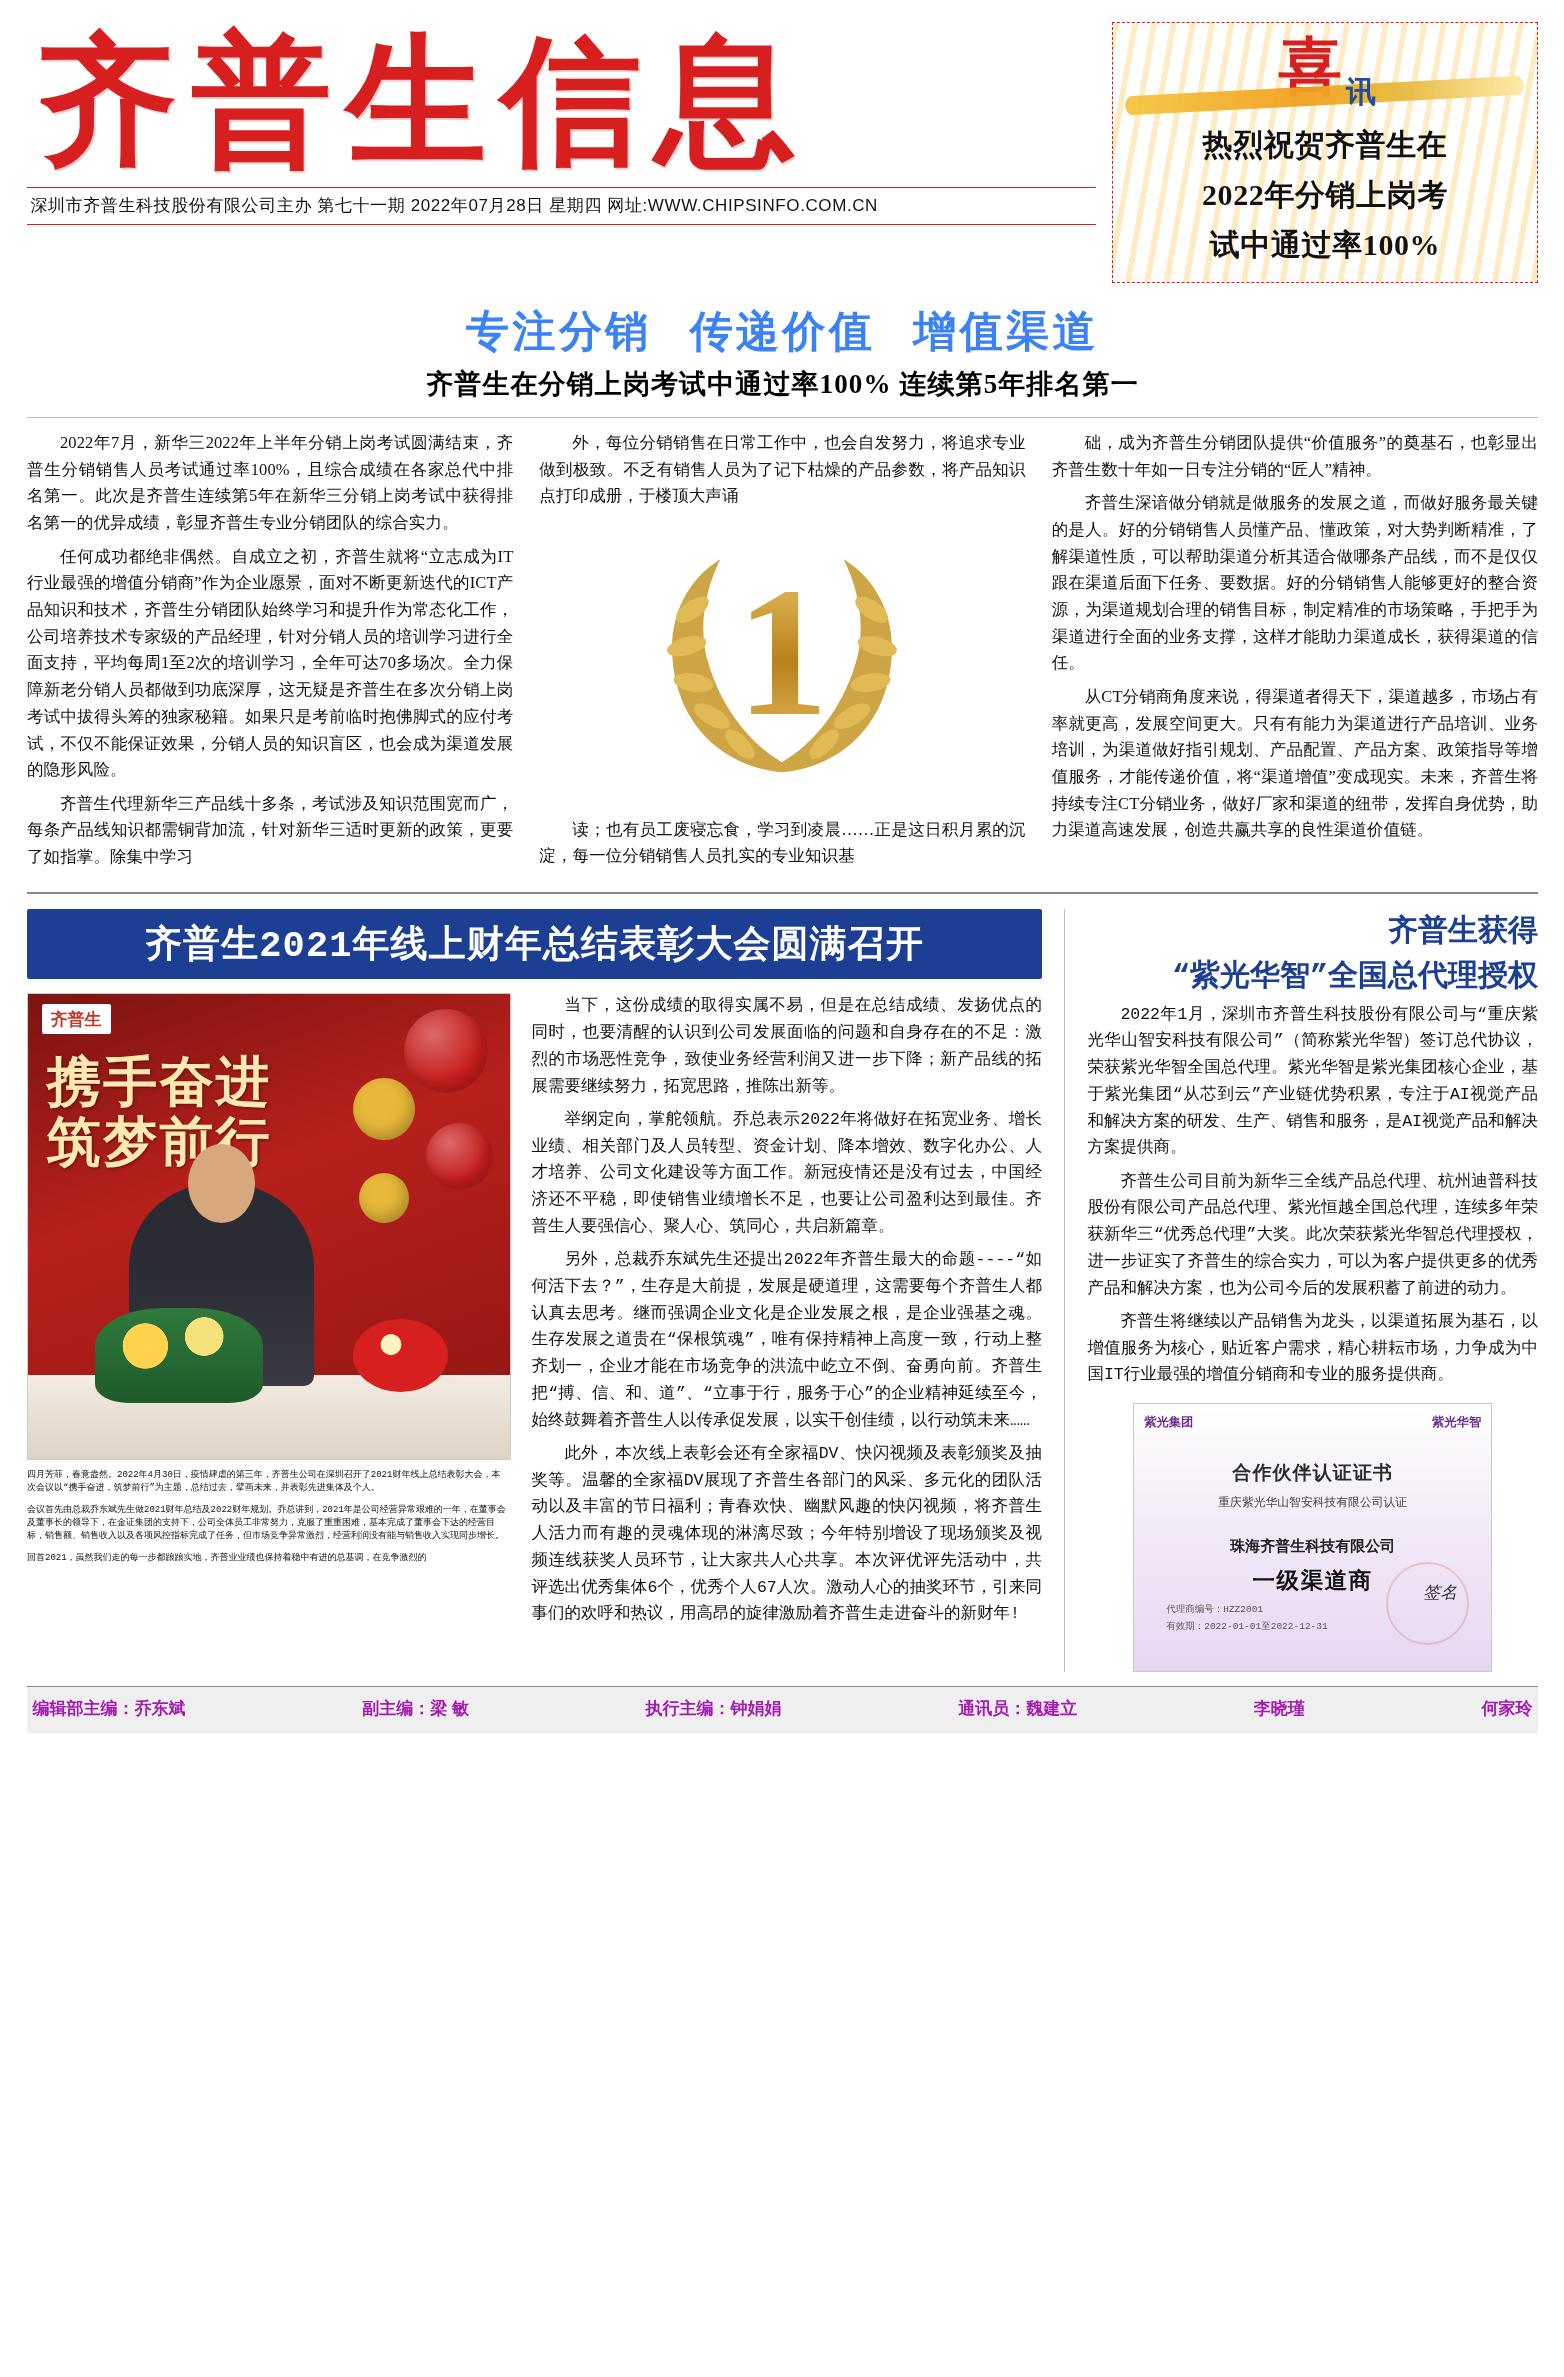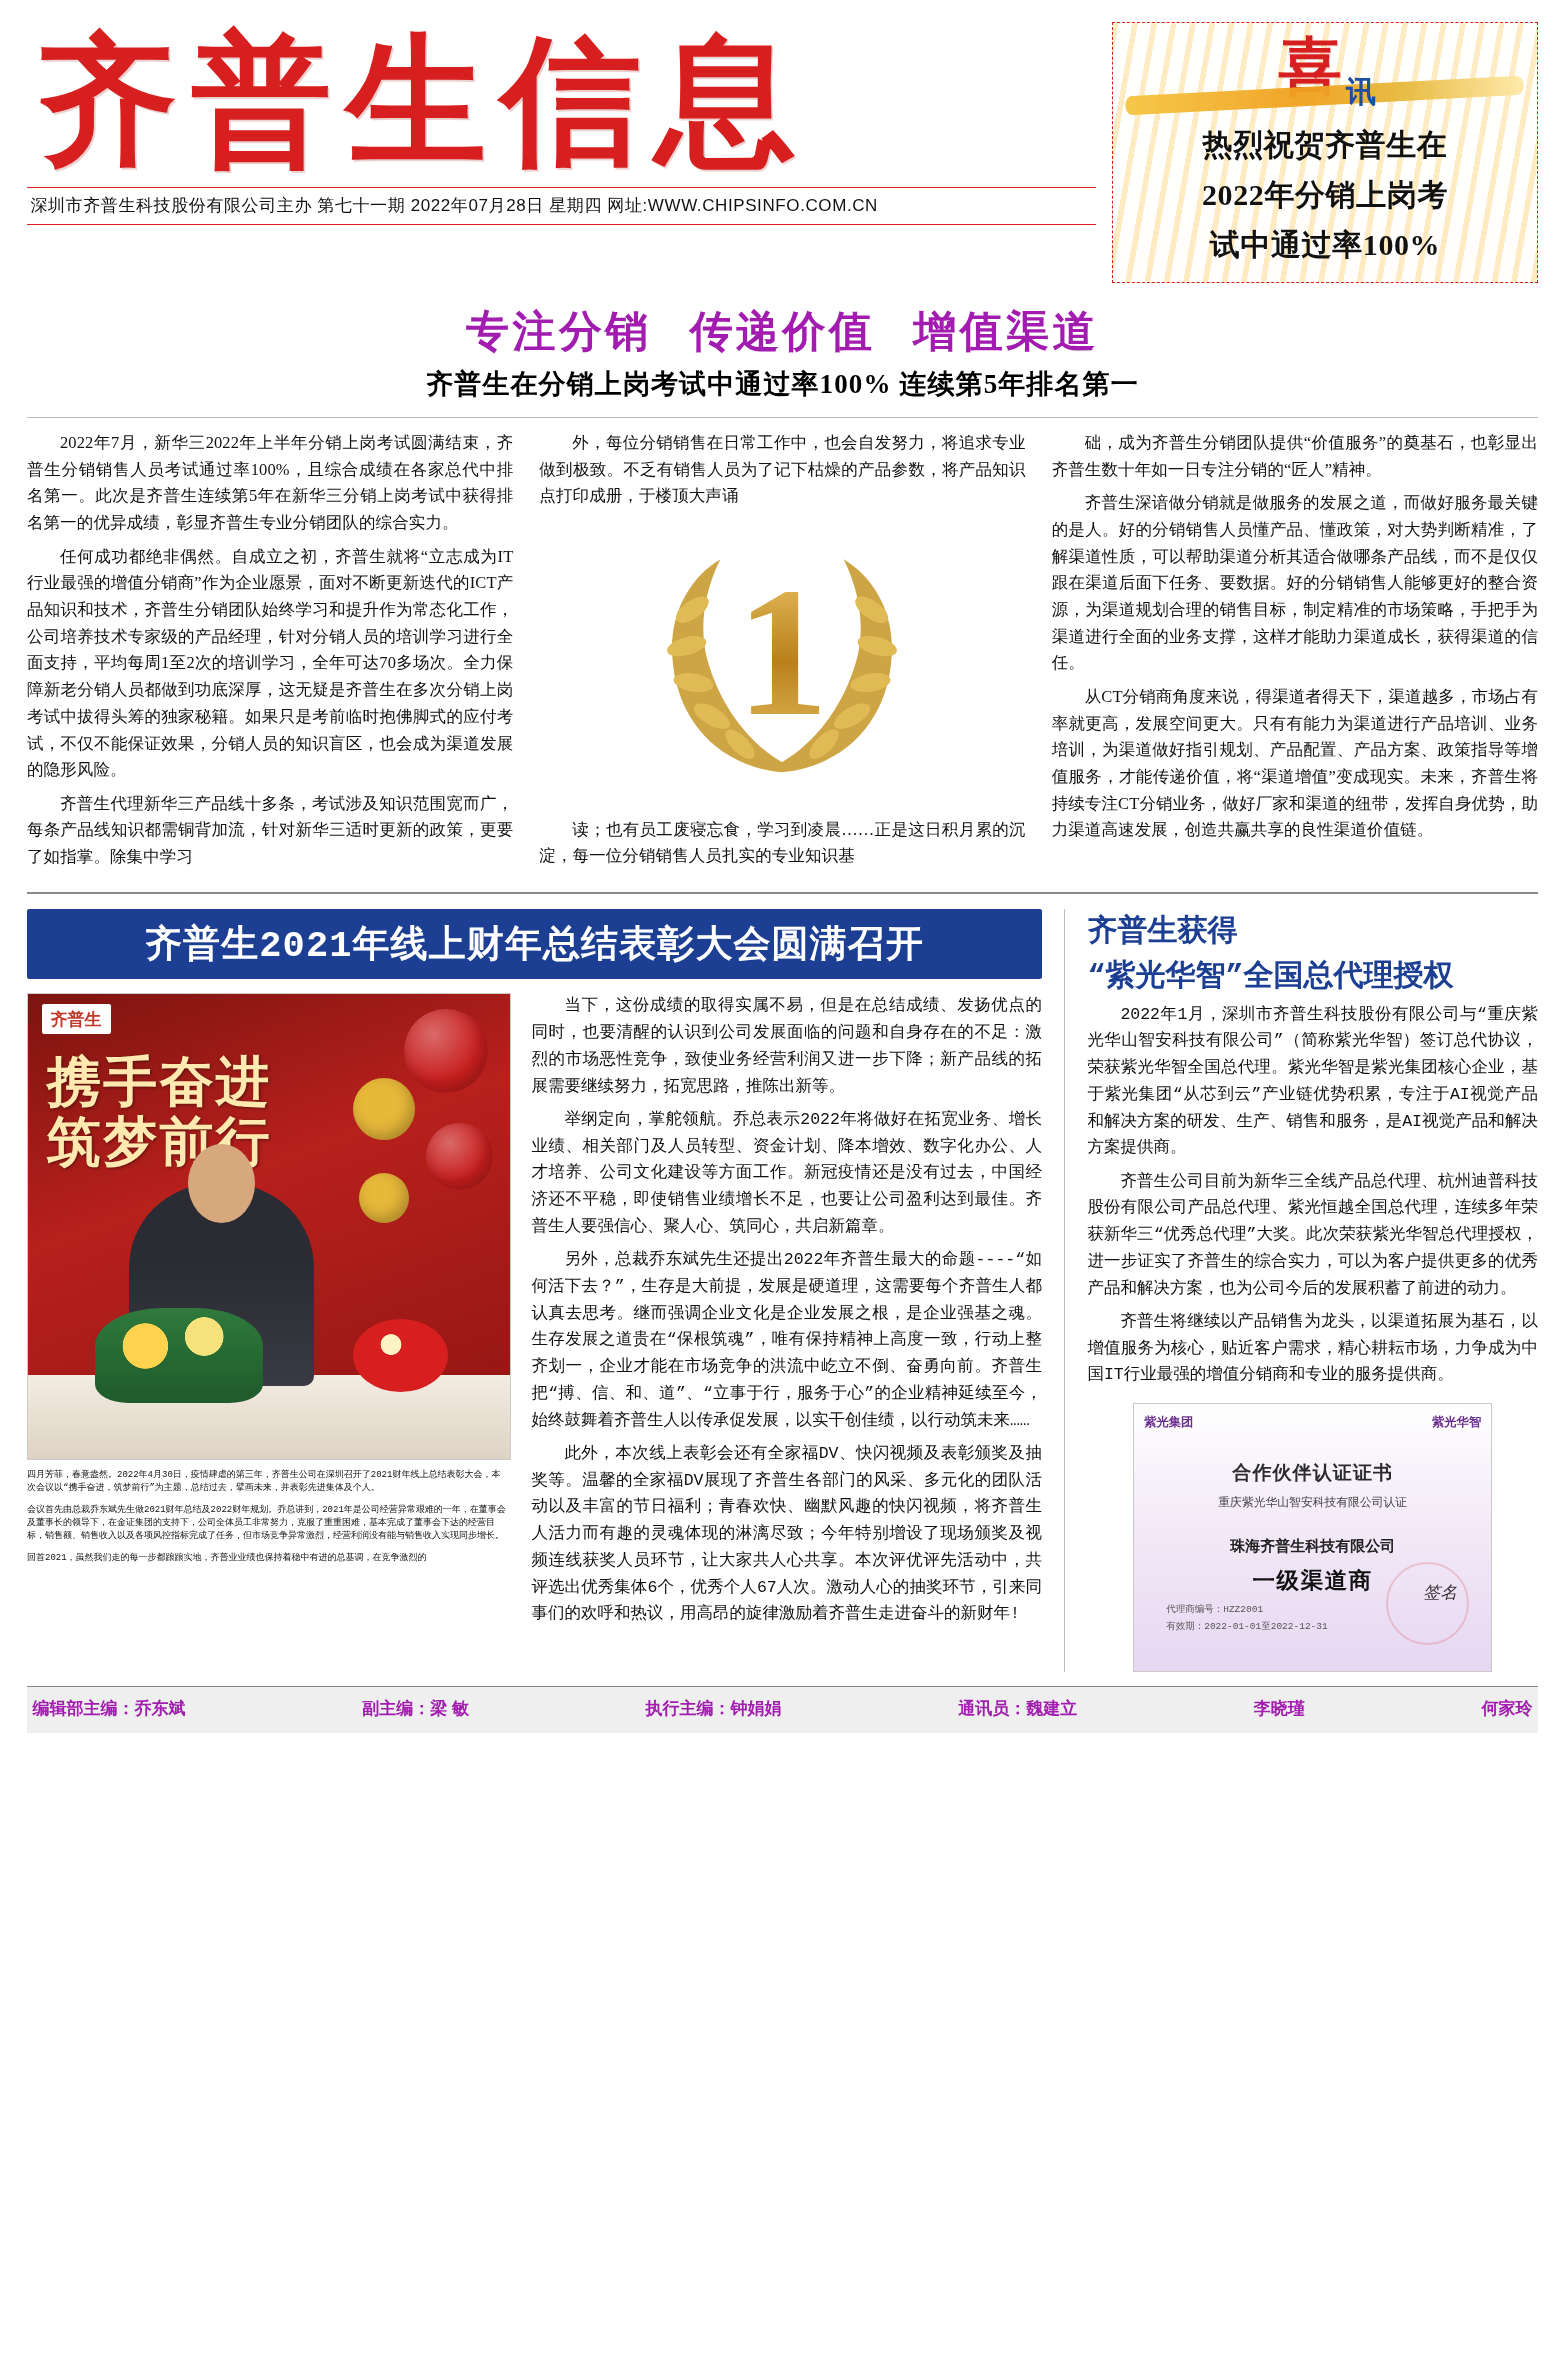--- a/index.html
+++ b/index.html
@@ -98,21 +98,21 @@
     font-weight: 700;
     line-height: 1.45;
     color: #111;
     letter-spacing: 0.6px;
     margin-top: 6.7px;
   }
 
   
   .slogan {
     text-align: center;
-    color: #a21caf;
+    color: #3b82f6;
     font-weight: 700;
     font-size: 43px;
     letter-spacing: 3.4px;
     margin: 20px 0 5.6px;
   }
   .slogan span { margin: 0 19px; }
   .subhead {
     text-align: center;
     font-weight: 700;
     font-size: 27px;
@@ -248,21 +248,21 @@
   .bl-text p, .br-text p {
     margin: 0 0 6.7px 0;
     font-size: 16.5px;
     line-height: 1.62;
     text-align: justify;
     text-indent: 2em;
   }
   .photo-caption-col p { margin-top: 7.9px; }
 
   .right-title {
-    text-align: left;
+    text-align: right;
     color: #1c3f94;
     font-weight: 700;
     font-size: 30px;
     line-height: 1.4;
     margin: 2.2px 0 3.4px;
   }
   .right-title .ln2 { display:block; margin-top: 3.4px; }
 
   .cert {
     margin: 13.5px auto 0;

